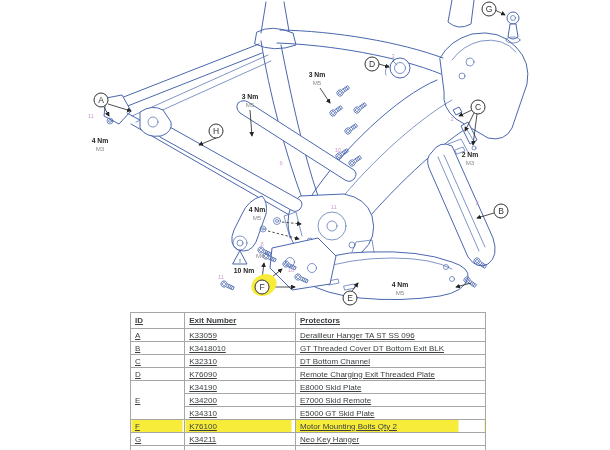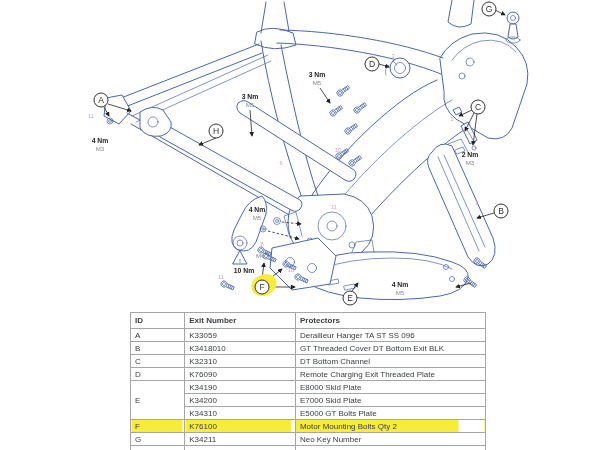--- a/index.html
+++ b/index.html
@@ -20,21 +20,21 @@
   .tq-nm{font-size:6.8px;font-weight:bold;fill:#222;text-anchor:middle;}
   .tq-sz{font-size:6.2px;fill:#8a8a8a;text-anchor:middle;}
   .pink-n{font-size:5.8px;fill:#cf9fd6;text-anchor:middle;}
   .hl-blob{fill:#f7ec3a;}
   .warn-t{font-size:6px;fill:#4a67ae;font-weight:bold;text-anchor:middle;}
 
   #parts-table{position:absolute;left:130px;top:312px;width:356px;
                border-collapse:collapse;table-layout:fixed;}
   #parts-table th,#parts-table td{border:1px solid #a6a6a6;font-size:8px;
                padding:1px 4px;text-align:left;overflow:hidden;white-space:nowrap;
-               color:#3c4043;}
+               color:#3c4043;text-decoration:underline;}
   #parts-table th{height:13px;font-weight:bold;}
   #parts-table td{height:10px;}
   .col-id{width:52px;}
   .col-pn{width:106px;}
   .col-ds{width:182px;}
   tr.hl td{background:linear-gradient(to right,#f7ec3a 0 96%,transparent 96%);}
   tr.hl td.ds{background:linear-gradient(to right,#f7ec3a 0 86%,transparent 86%);}
 </style>
 </head>
 <body>
@@ -305,35 +305,35 @@
       <td>K76090</td>
       <td class="ds">Remote Charging Exit Threaded Plate</td>
     </tr>
     <tr>
       <td rowspan="3">E</td>
       <td>K34190</td>
       <td class="ds">E8000 Skid Plate</td>
     </tr>
     <tr>
       <td>K34200</td>
-      <td class="ds">E7000 Skid Plate</td>
+      <td class="ds">E7000 Skid Remote</td>
     </tr>
     <tr>
       <td>K34310</td>
-      <td class="ds">E5000 GT Bolts Plate</td>
+      <td class="ds">E5000 GT Skid Plate</td>
     </tr>
     <tr class="hl">
       <td>F</td>
       <td>K76100</td>
       <td class="ds">Motor Mounting Bolts Qty 2</td>
     </tr>
     <tr>
       <td>G</td>
       <td>K34211</td>
-      <td class="ds">Neo Key Number</td>
+      <td class="ds">Neo Key Hanger</td>
     </tr>
     <tr>
       <td>H</td>
       <td>K34340</td>
       <td class="ds">E Hardtail CS SS Protectors</td>
     </tr>
   </tbody>
 </table>
 
 </div>

